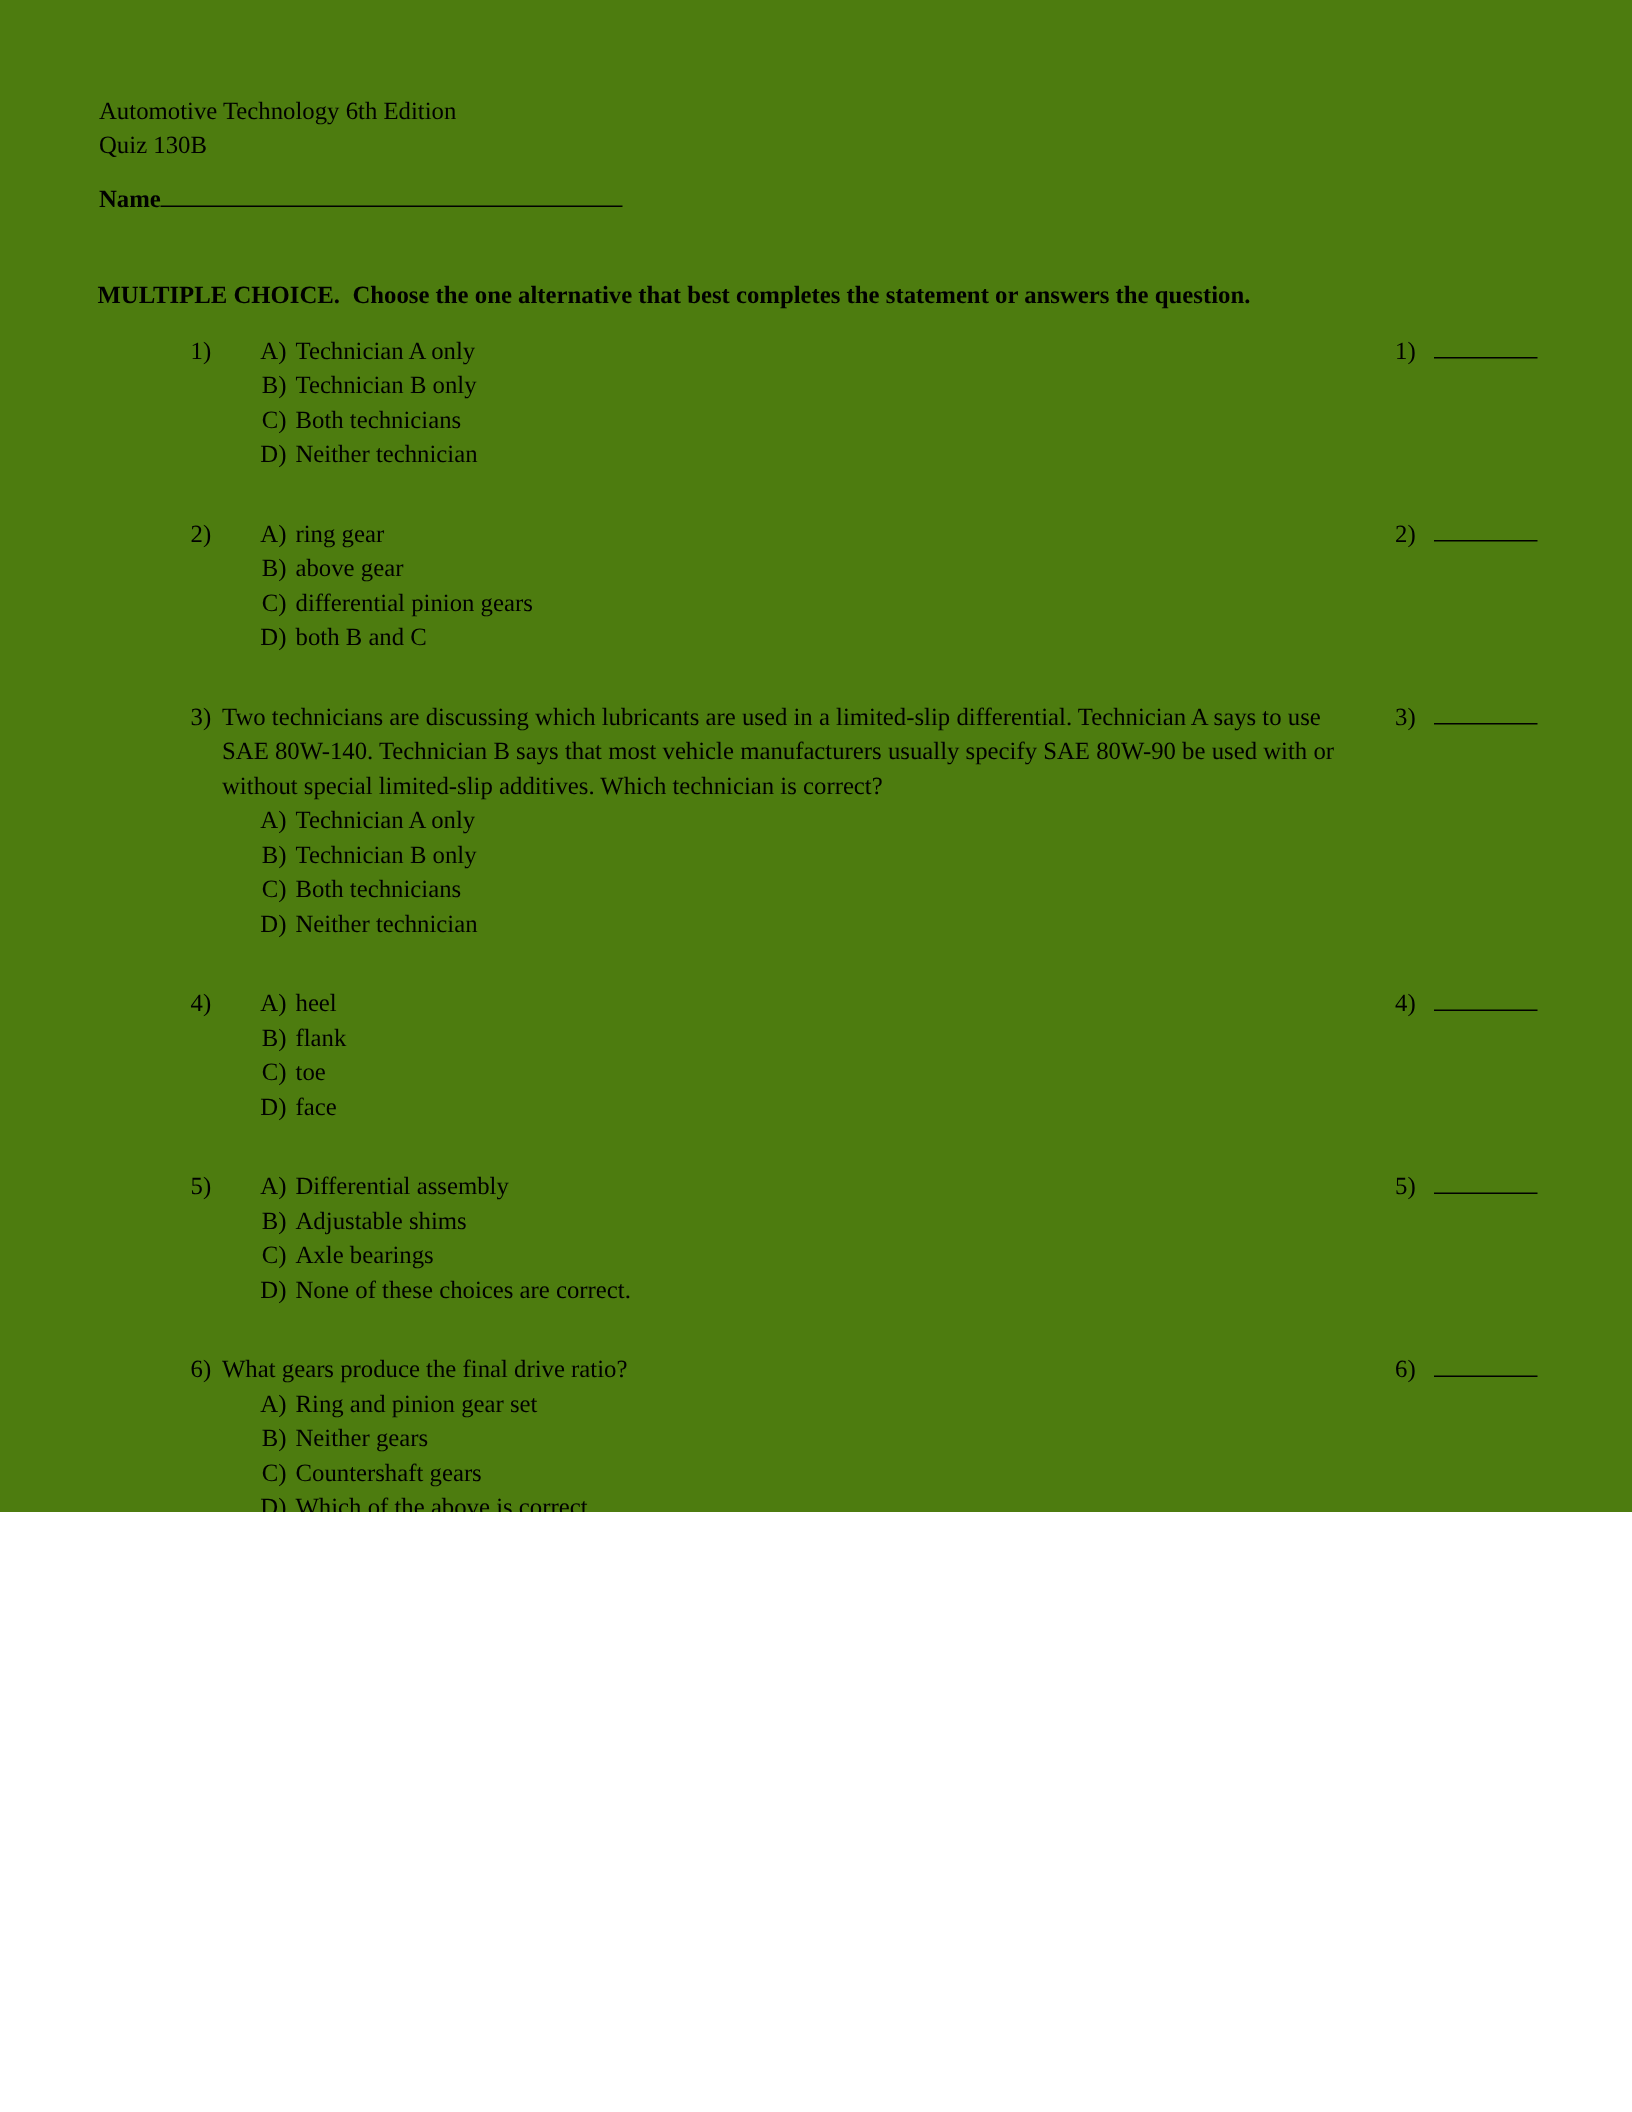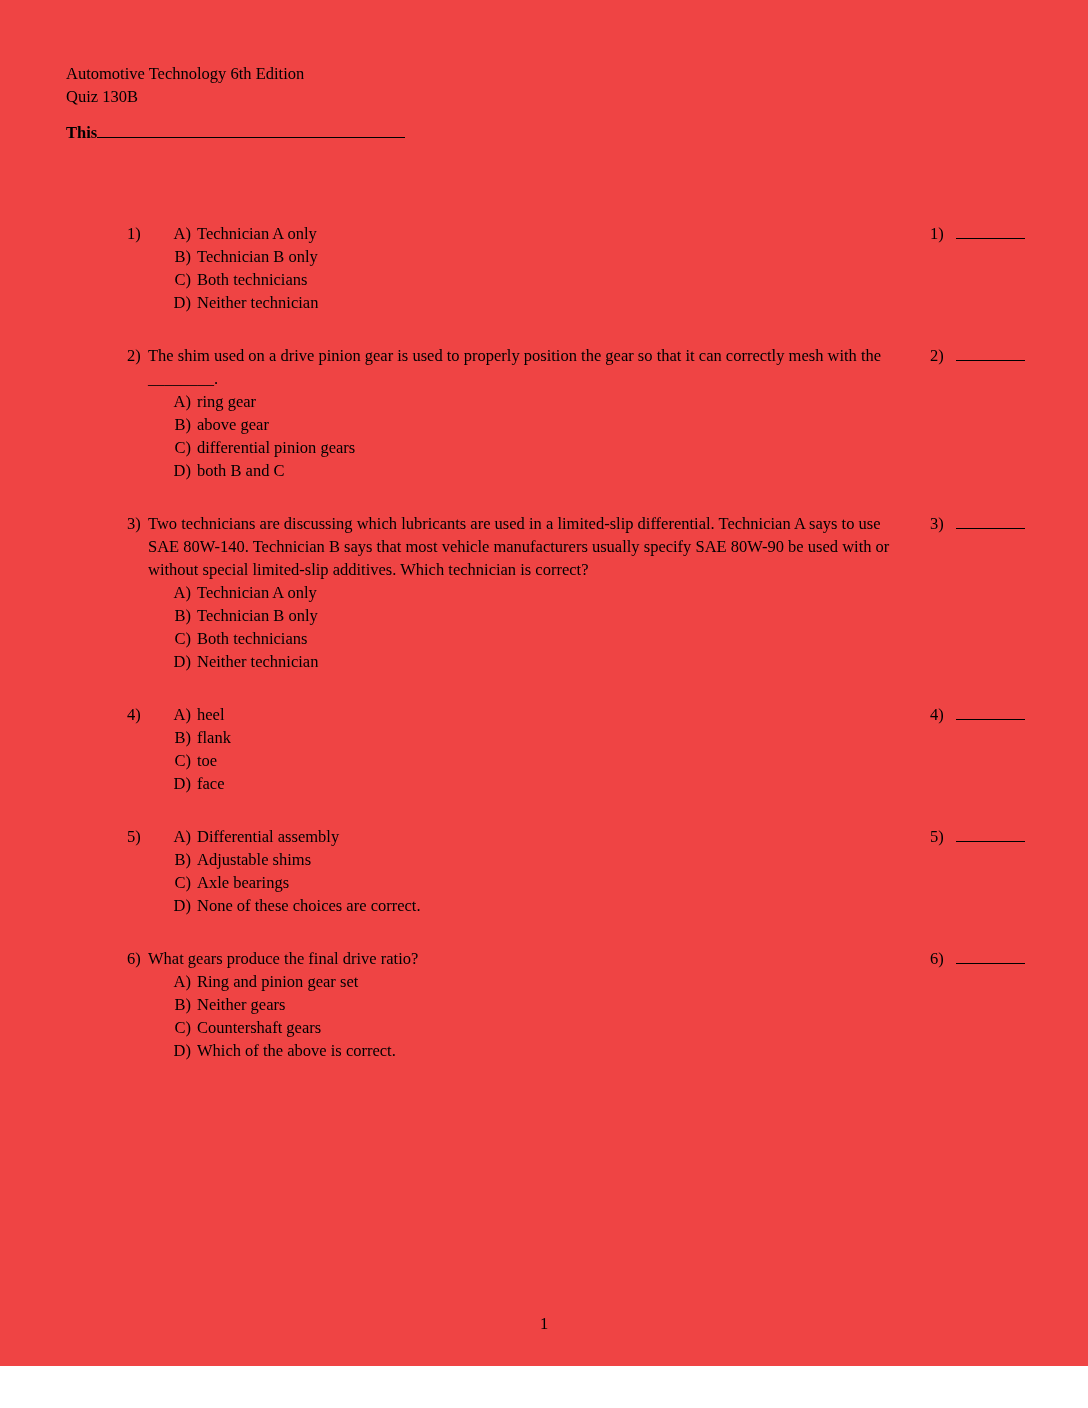--- a/index.html
+++ b/index.html
@@ -1,20 +1,20 @@
 <!DOCTYPE html>
 <html><head>
 <meta charset="utf-8">
 <style>
   html, body { margin: 0; padding: 0; background: #ffffff; }
   .page {
     position: relative;
     width: 1088px;
-    height: 1366px;
-    background: #ef4444;
+    height: 1008px;
+    background: #4d7c0f;
     color: #000000;
     font-family: "Liberation Serif", "DejaVu Serif", serif;
     font-size: 16.5px;
     line-height: 23px;
     overflow: hidden;
   }
   .doc-header { position: absolute; left: 66px; top: 62px; }
   .doc-header div { white-space: nowrap; }
   .name-row { position: absolute; left: 66px; top: 121px; }
   .name-label { font-weight: bold; }
@@ -63,23 +63,24 @@
 <body>
 
 <div class="page">
 
   <div class="doc-header">
     <div>Automotive Technology 6th Edition</div>
     <div>Quiz 130B</div>
   </div>
 
   <div class="name-row">
-    <span class="name-label">This</span><span class="name-blank"></span>
-  </div>
-
+    <span class="name-label">Name</span><span class="name-blank"></span>
+  </div>
+
+  <div class="mc-heading">MULTIPLE CHOICE.  Choose the one alternative that best completes the statement or answers the question.</div>
 
   <div class="questions" id="questions">
   <div class="question">
     <div class="q-row">
       <div class="q-num">1)</div>
       <div class="q-body">
         <div class="options">
   <div class="option">
     <span class="opt-letter">A)</span>
     <span class="opt-text">Technician A only</span>
@@ -104,21 +105,20 @@
     </div>
     <div class="answer-slot">
       <span>1)</span><span class="answer-blank"></span>
     </div>
   </div>
 
   <div class="question">
     <div class="q-row">
       <div class="q-num">2)</div>
       <div class="q-body">
-        <div>The shim used on a drive pinion gear is used to properly position the gear so that it can correctly mesh with the ________.</div>
         <div class="options">
   <div class="option">
     <span class="opt-letter">A)</span>
     <span class="opt-text">ring gear</span>
   </div>
 
   <div class="option">
     <span class="opt-letter">B)</span>
     <span class="opt-text">above gear</span>
   </div>

